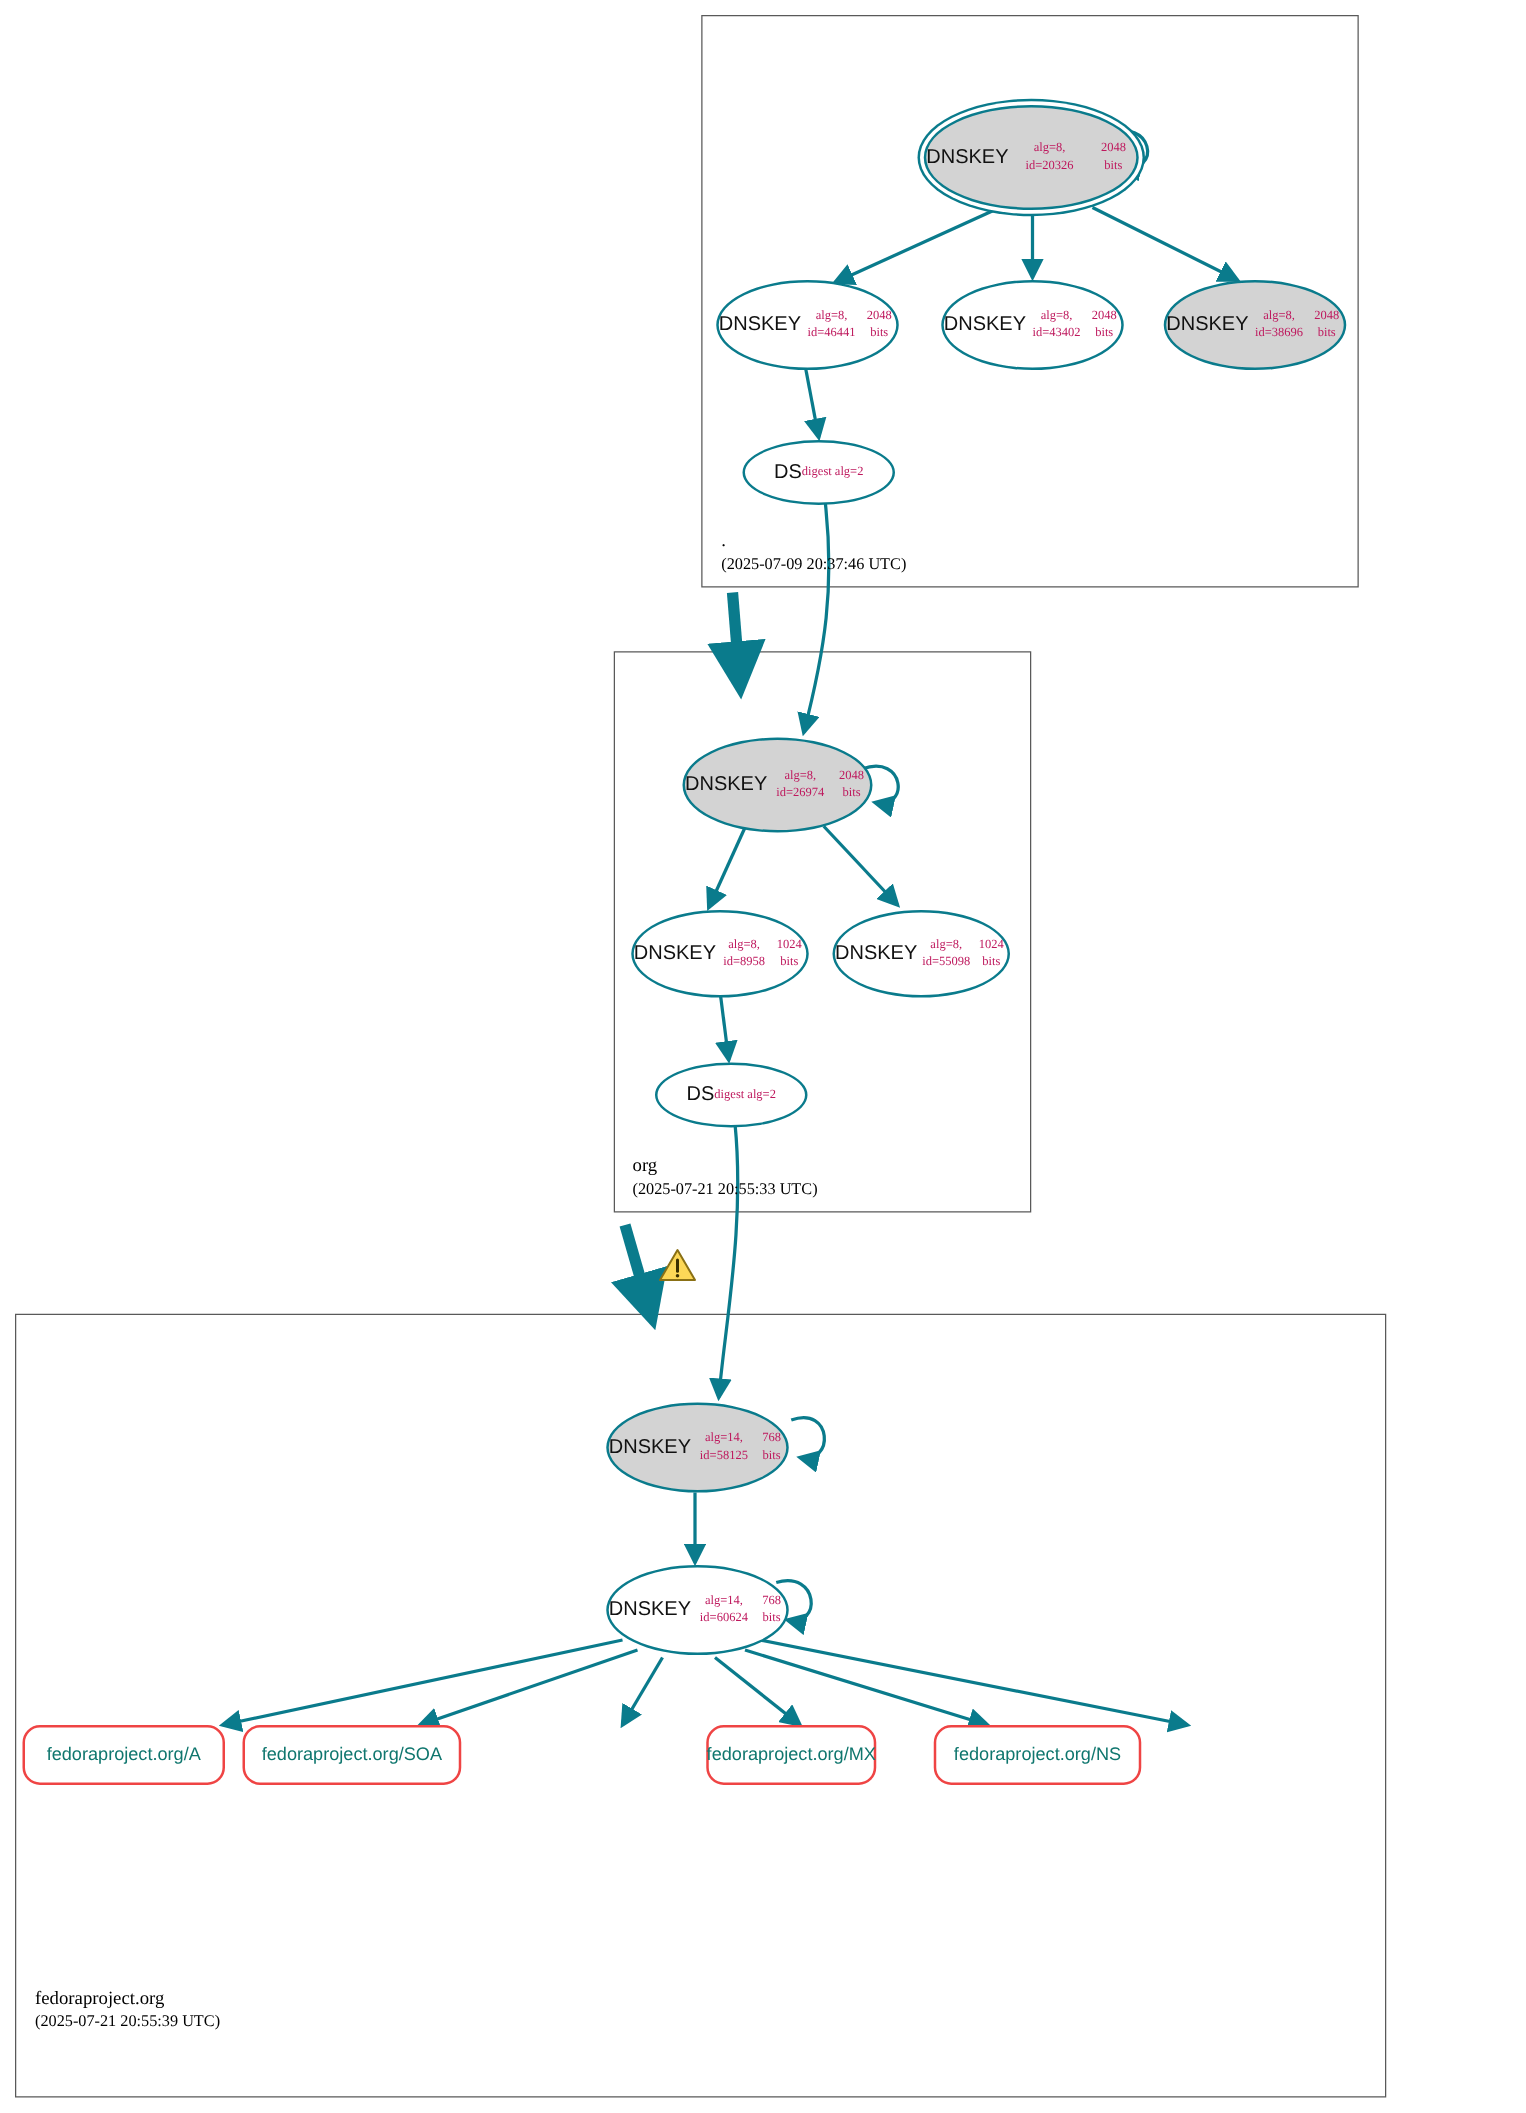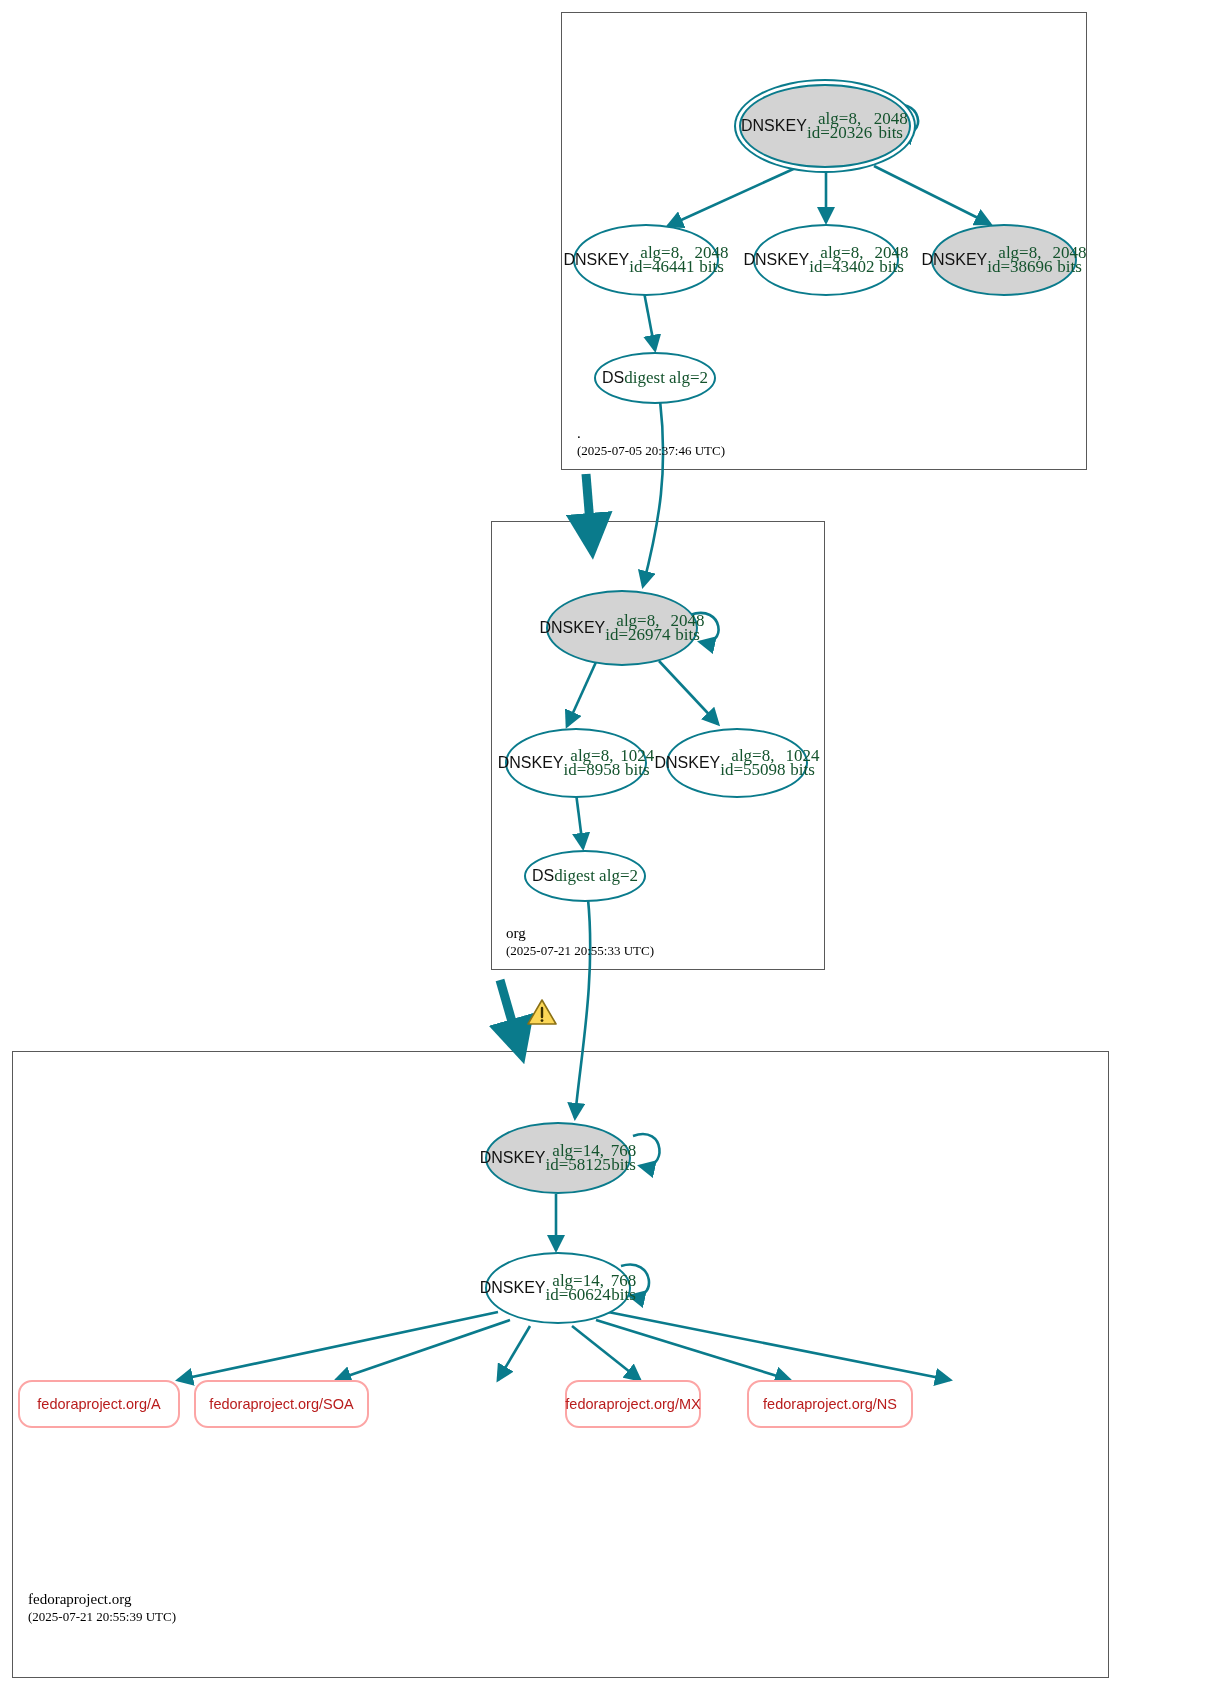--- a/index.html
+++ b/index.html
@@ -10,24 +10,24 @@
   .zonebox{position:absolute;border:1px solid #595959;background:transparent;box-sizing:border-box;}
   .zonelabel{position:absolute;font-family:"Liberation Serif",serif;color:#000;white-space:nowrap;}
   .zonelabel .zname{font-size:15px;line-height:18px;}
   .zonelabel .ztime{font-size:13px;line-height:17px;}
   .node{position:absolute;display:flex;flex-direction:row;align-items:center;
         justify-content:center;text-align:center;box-sizing:border-box;}
   .ellipse{border:2px solid #0a7b8c;border-radius:50%;background:#ffffff;}
   .ellipse.filled{background:#d3d3d3;}
   .ellipse.anchor{box-shadow:0 0 0 3px #ffffff,0 0 0 5px #0a7b8c;}
   .n-title{font-size:16px;line-height:18px;color:#111;font-family:"Liberation Sans",sans-serif;}
-  .n-sub{font-size:17px;line-height:14px;color:#14532d;font-family:"Liberation Serif",serif;}
-  .rrset{position:absolute;border:2px solid #fca5a5;border-radius:14px;background:#fff;
+  .n-sub{font-size:10px;line-height:14px;color:#be185d;font-family:"Liberation Serif",serif;}
+  .rrset{position:absolute;border:2px solid #ef4444;border-radius:14px;background:#fff;
          display:flex;align-items:center;justify-content:center;text-align:center;
-         font-family:"Liberation Sans",sans-serif;font-size:14.5px;color:#b91c1c;box-sizing:border-box;}
+         font-family:"Liberation Sans",sans-serif;font-size:14.5px;color:#0f766e;box-sizing:border-box;}
   .warn{position:absolute;}
 </style>
 </head>
 <body>
 
 <div id="stage">
 
   <div class="zonebox" style="left:561px;top:12px;width:526px;height:458px;"></div>
   <div class="zonebox" style="left:491px;top:521px;width:334px;height:449px;"></div>
   <div class="zonebox" style="left:12px;top:1051px;width:1097px;height:627px;"></div>
@@ -108,21 +108,21 @@
     <div class="n-sub">2048 bits</div>
   </div>
 
   <div class="node ellipse" style="left:594px;top:352px;width:122px;height:52px;">
     <div class="n-title">DS</div>
     <div class="n-sub">digest alg=2</div>
   </div>
 
   <div class="zonelabel" style="left:577px;top:424px;">
     <div class="zname">.</div>
-    <div class="ztime">(2025-07-05 20:37:46 UTC)</div>
+    <div class="ztime">(2025-07-09 20:37:46 UTC)</div>
   </div>
 
   <div class="node ellipse filled" style="left:546px;top:590px;width:152px;height:76px;">
     <div class="n-title">DNSKEY</div>
     <div class="n-sub">alg=8, id=26974</div>
     <div class="n-sub">2048 bits</div>
   </div>
 
   <div class="node ellipse" style="left:505px;top:728px;width:142px;height:70px;">
     <div class="n-title">DNSKEY</div>

